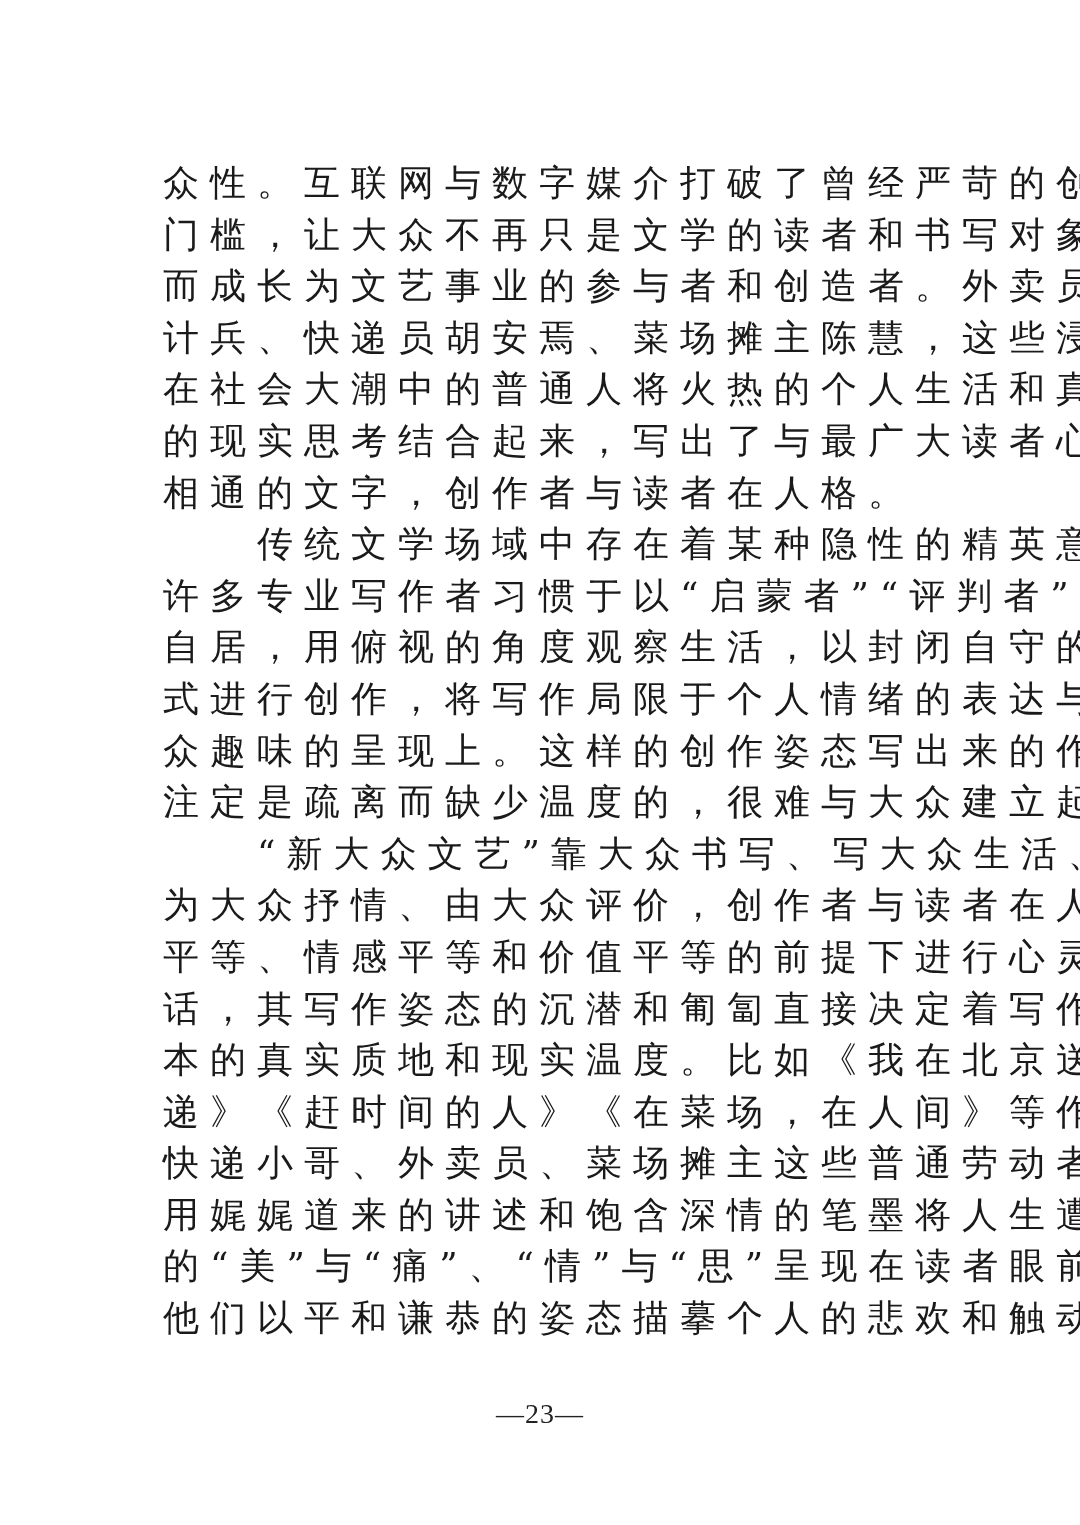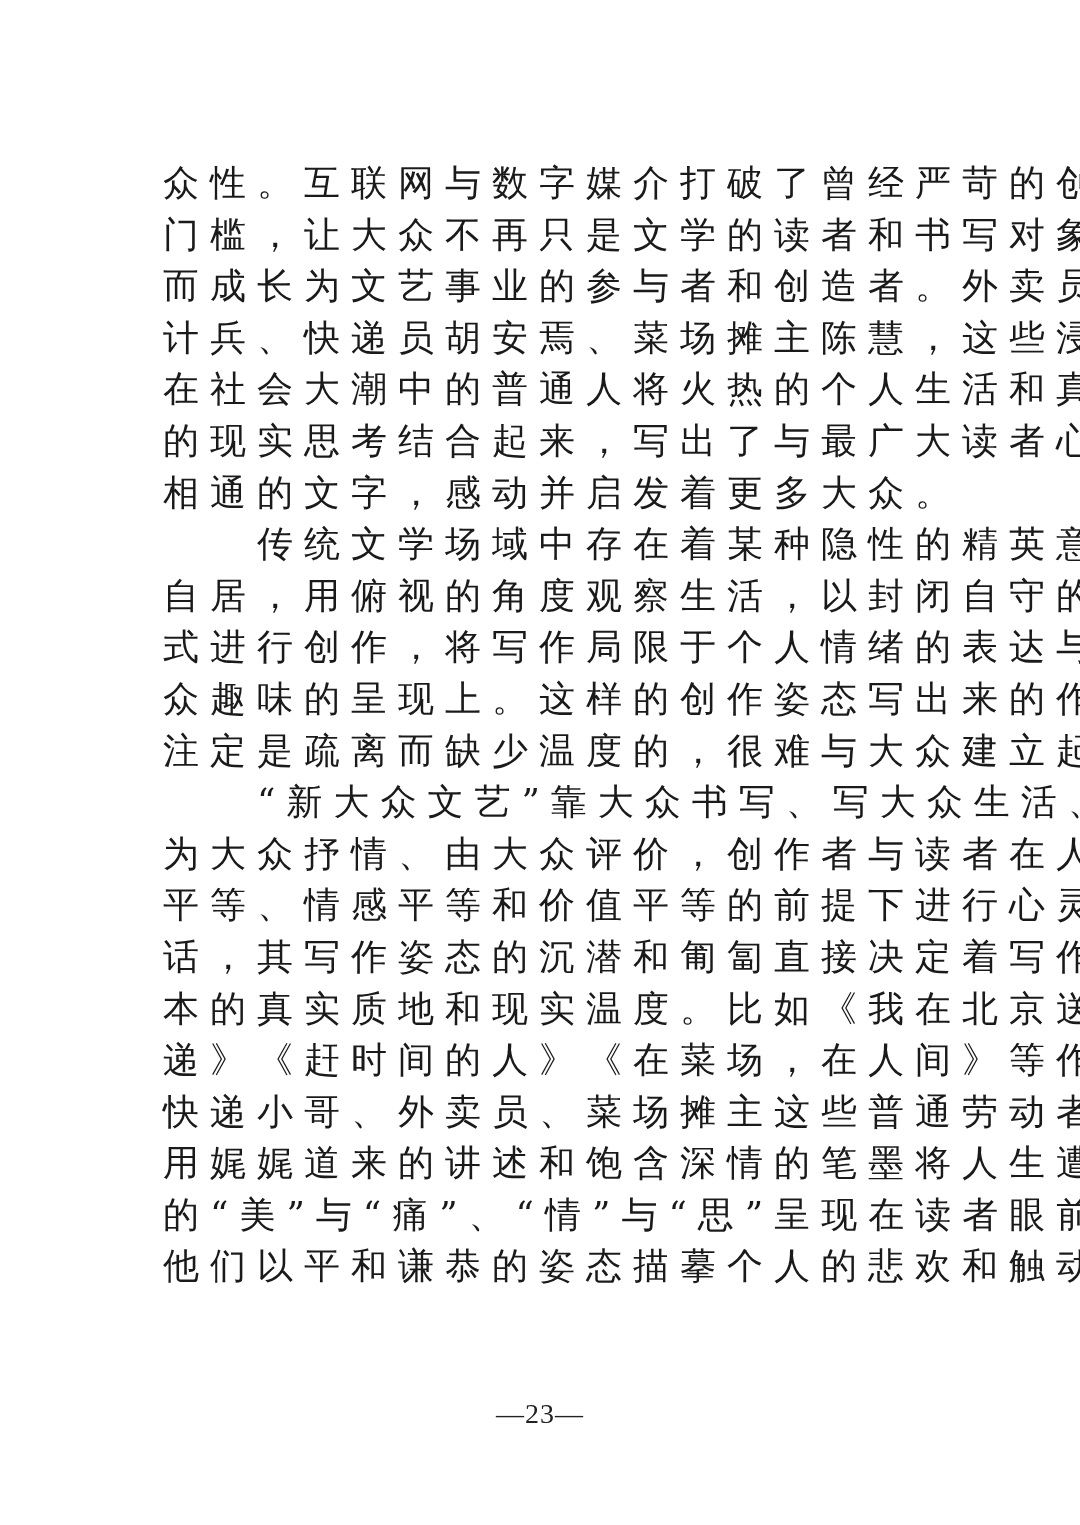--- a/index.html
+++ b/index.html
@@ -52,22 +52,23 @@
 <body>
 
 <div class="page">
   <div class="text-block">
     <div class="line">众性。互联网与数字媒介打破了曾经严苛的创作</div>
     <div class="line">门槛，让大众不再只是文学的读者和书写对象，</div>
     <div class="line">而成长为文艺事业的参与者和创造者。外卖员王</div>
     <div class="line">计兵、快递员胡安焉、菜场摊主陈慧，这些浸润</div>
     <div class="line">在社会大潮中的普通人将火热的个人生活和真挚</div>
     <div class="line">的现实思考结合起来，写出了与最广大读者心灵</div>
-    <div class="line">相通的文字，感动并启发着更多大众。</div>
+    <div class="line">相通的文字，创作者与读者在人格。</div>
     <div class="line">　　传统文学场域中存在着某种隐性的精英意识，</div>
+    <div class="line">许多专业写作者习惯于以“启蒙者”“评判者”</div>
     <div class="line">自居，用俯视的角度观察生活，以封闭自守的方</div>
     <div class="line">式进行创作，将写作局限于个人情绪的表达与小</div>
     <div class="line">众趣味的呈现上。这样的创作姿态写出来的作品</div>
     <div class="line">注定是疏离而缺少温度的，很难与大众建立起广</div>
     <div class="line">　　“新大众文艺”靠大众书写、写大众生活、</div>
     <div class="line">为大众抒情、由大众评价，创作者与读者在人格</div>
     <div class="line">平等、情感平等和价值平等的前提下进行心灵对</div>
     <div class="line">话，其写作姿态的沉潜和匍匐直接决定着写作文</div>
     <div class="line">本的真实质地和现实温度。比如《我在北京送快</div>
     <div class="line">递》《赶时间的人》《在菜场，在人间》等作品，</div>

